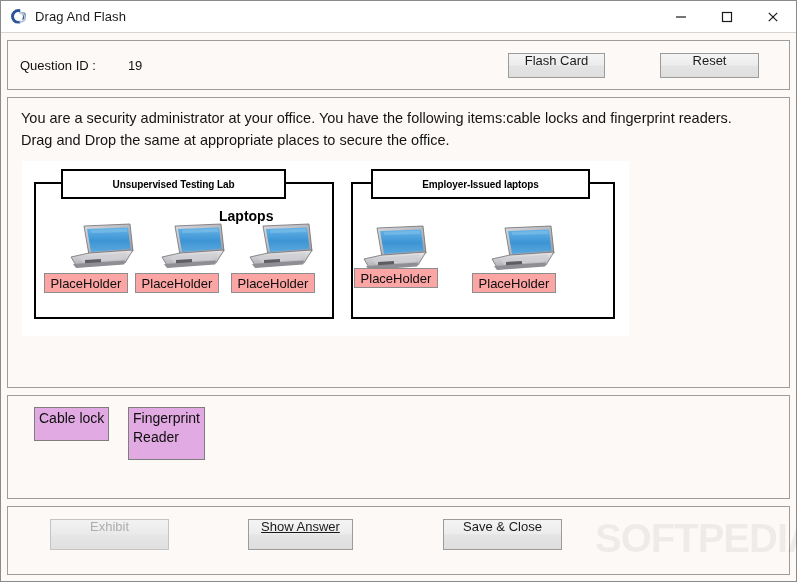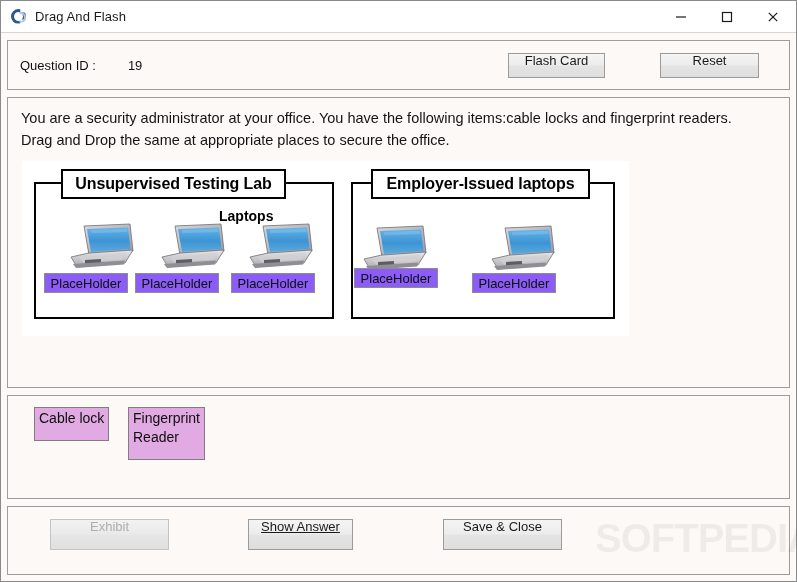--- a/index.html
+++ b/index.html
@@ -166,21 +166,21 @@
     box-sizing: border-box;
     background: #ffffff;
   }
   .group-box.g1 { left: 12px;  top: 21px;  width: 300px; height: 137px; }
   .group-box.g2 { left: 329px; top: 21px;  width: 264px; height: 137px; }
   .group-title {
     position: absolute;
     border: 2px solid #000000;
     background: #ffffff;
     box-sizing: border-box;
-    font-size: 16px;
+    font-size: 10px;
     font-weight: bold;
     color: #000;
     display: flex;
     align-items: center;
     justify-content: center;
     white-space: nowrap;
     letter-spacing: -0.1px;
   }
   .group-title.t1 { left: 39px;  top: 8px;  width: 225px; height: 30px; }
   .group-title.t2 { left: 349px; top: 8px;  width: 219px; height: 30px; }
@@ -200,21 +200,21 @@
   }
   .laptop svg { display: block; width: 70px; height: 52px; }
   .laptop.l1 { left: 45px;  top: 60px; }
   .laptop.l2 { left: 136px; top: 60px; }
   .laptop.l3 { left: 224px; top: 60px; }
   .laptop.r1 { left: 338px; top: 62px; }
   .laptop.r2 { left: 466px; top: 62px; }
   
   .placeholder {
     position: absolute;
-    background: #8b5cf6;
+    background: #fca5a5;
     border: 1px solid #8d8d8d;
     box-sizing: border-box;
     font-size: 13px;
     color: #0e0e0e;
     display: flex;
     align-items: center;
     justify-content: center;
     white-space: nowrap;
     cursor: default;
     height: 20px;

